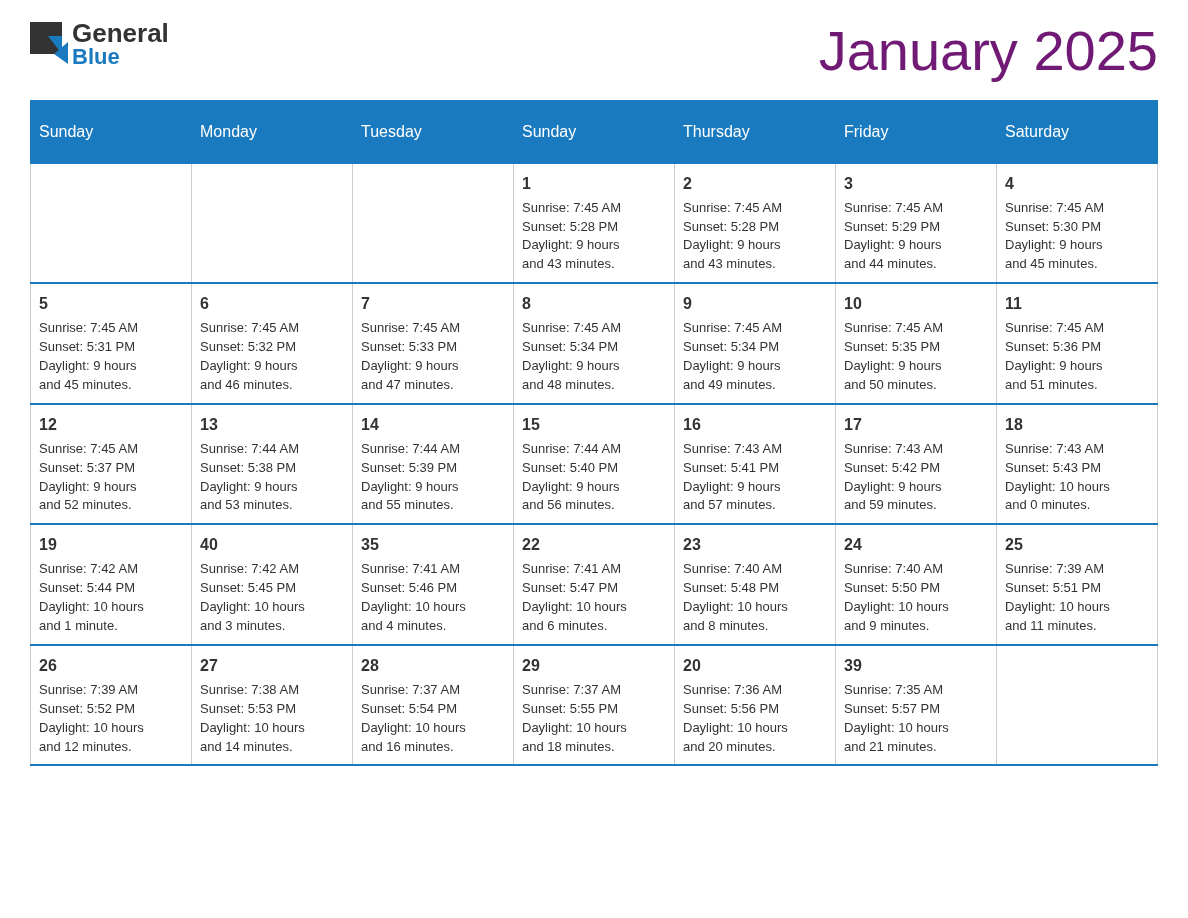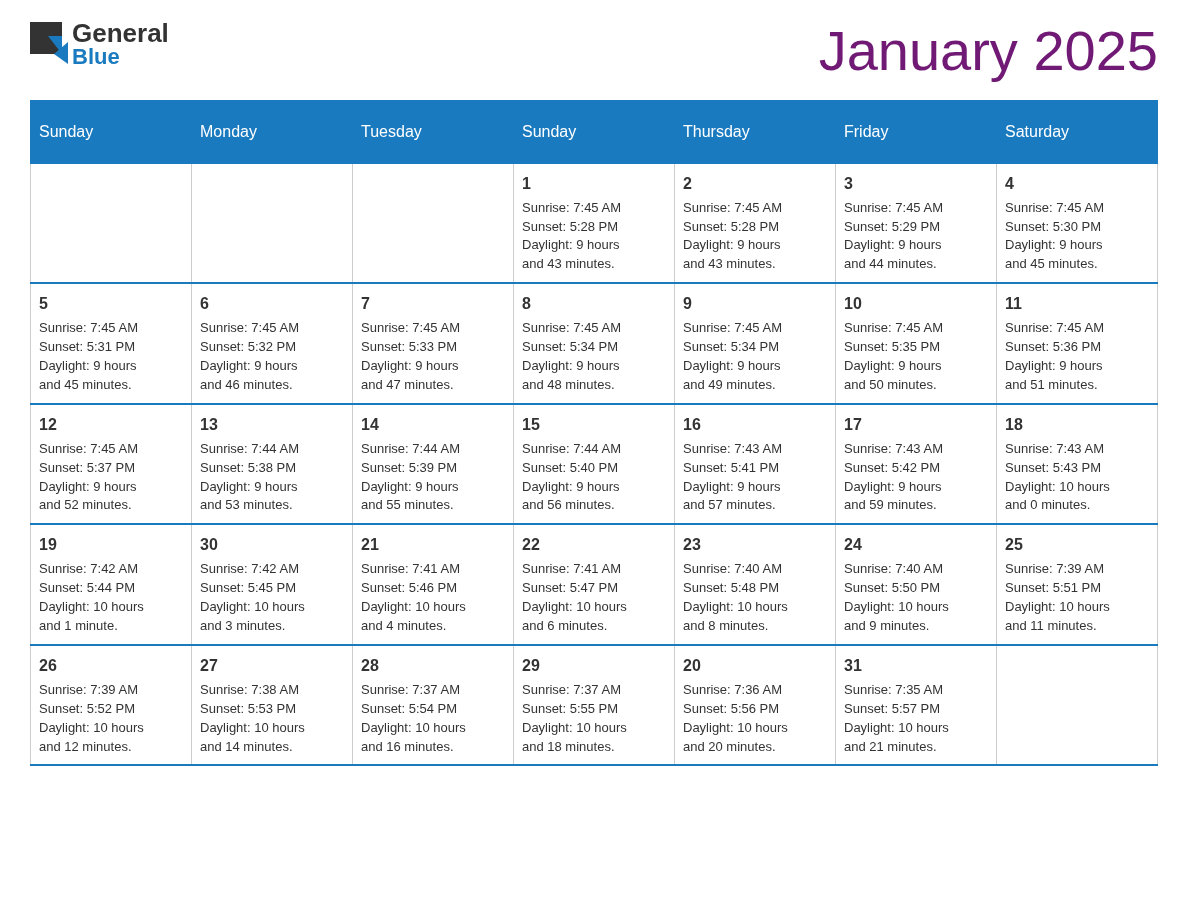--- a/index.html
+++ b/index.html
@@ -276,28 +276,28 @@
       </tr>
       <tr>
         <td>
           <span class="day-number">19</span>
           <div class="day-info" style="white-space: pre-line;">Sunrise: 7:42 AM
 Sunset: 5:44 PM
 Daylight: 10 hours
 and 1 minute.</div>
         </td>
         <td>
-          <span class="day-number">30</span>
+          <span class="day-number">40</span>
           <div class="day-info" style="white-space: pre-line;">Sunrise: 7:42 AM
 Sunset: 5:45 PM
 Daylight: 10 hours
 and 3 minutes.</div>
         </td>
         <td>
-          <span class="day-number">21</span>
+          <span class="day-number">35</span>
           <div class="day-info" style="white-space: pre-line;">Sunrise: 7:41 AM
 Sunset: 5:46 PM
 Daylight: 10 hours
 and 4 minutes.</div>
         </td>
         <td>
           <span class="day-number">22</span>
           <div class="day-info" style="white-space: pre-line;">Sunrise: 7:41 AM
 Sunset: 5:47 PM
 Daylight: 10 hours
@@ -355,21 +355,21 @@
 and 18 minutes.</div>
         </td>
         <td>
           <span class="day-number">20</span>
           <div class="day-info" style="white-space: pre-line;">Sunrise: 7:36 AM
 Sunset: 5:56 PM
 Daylight: 10 hours
 and 20 minutes.</div>
         </td>
         <td>
-          <span class="day-number">31</span>
+          <span class="day-number">39</span>
           <div class="day-info" style="white-space: pre-line;">Sunrise: 7:35 AM
 Sunset: 5:57 PM
 Daylight: 10 hours
 and 21 minutes.</div>
         </td>
         <td class="empty-cell"></td>
       </tr>
     </tbody>
 </table>
 

